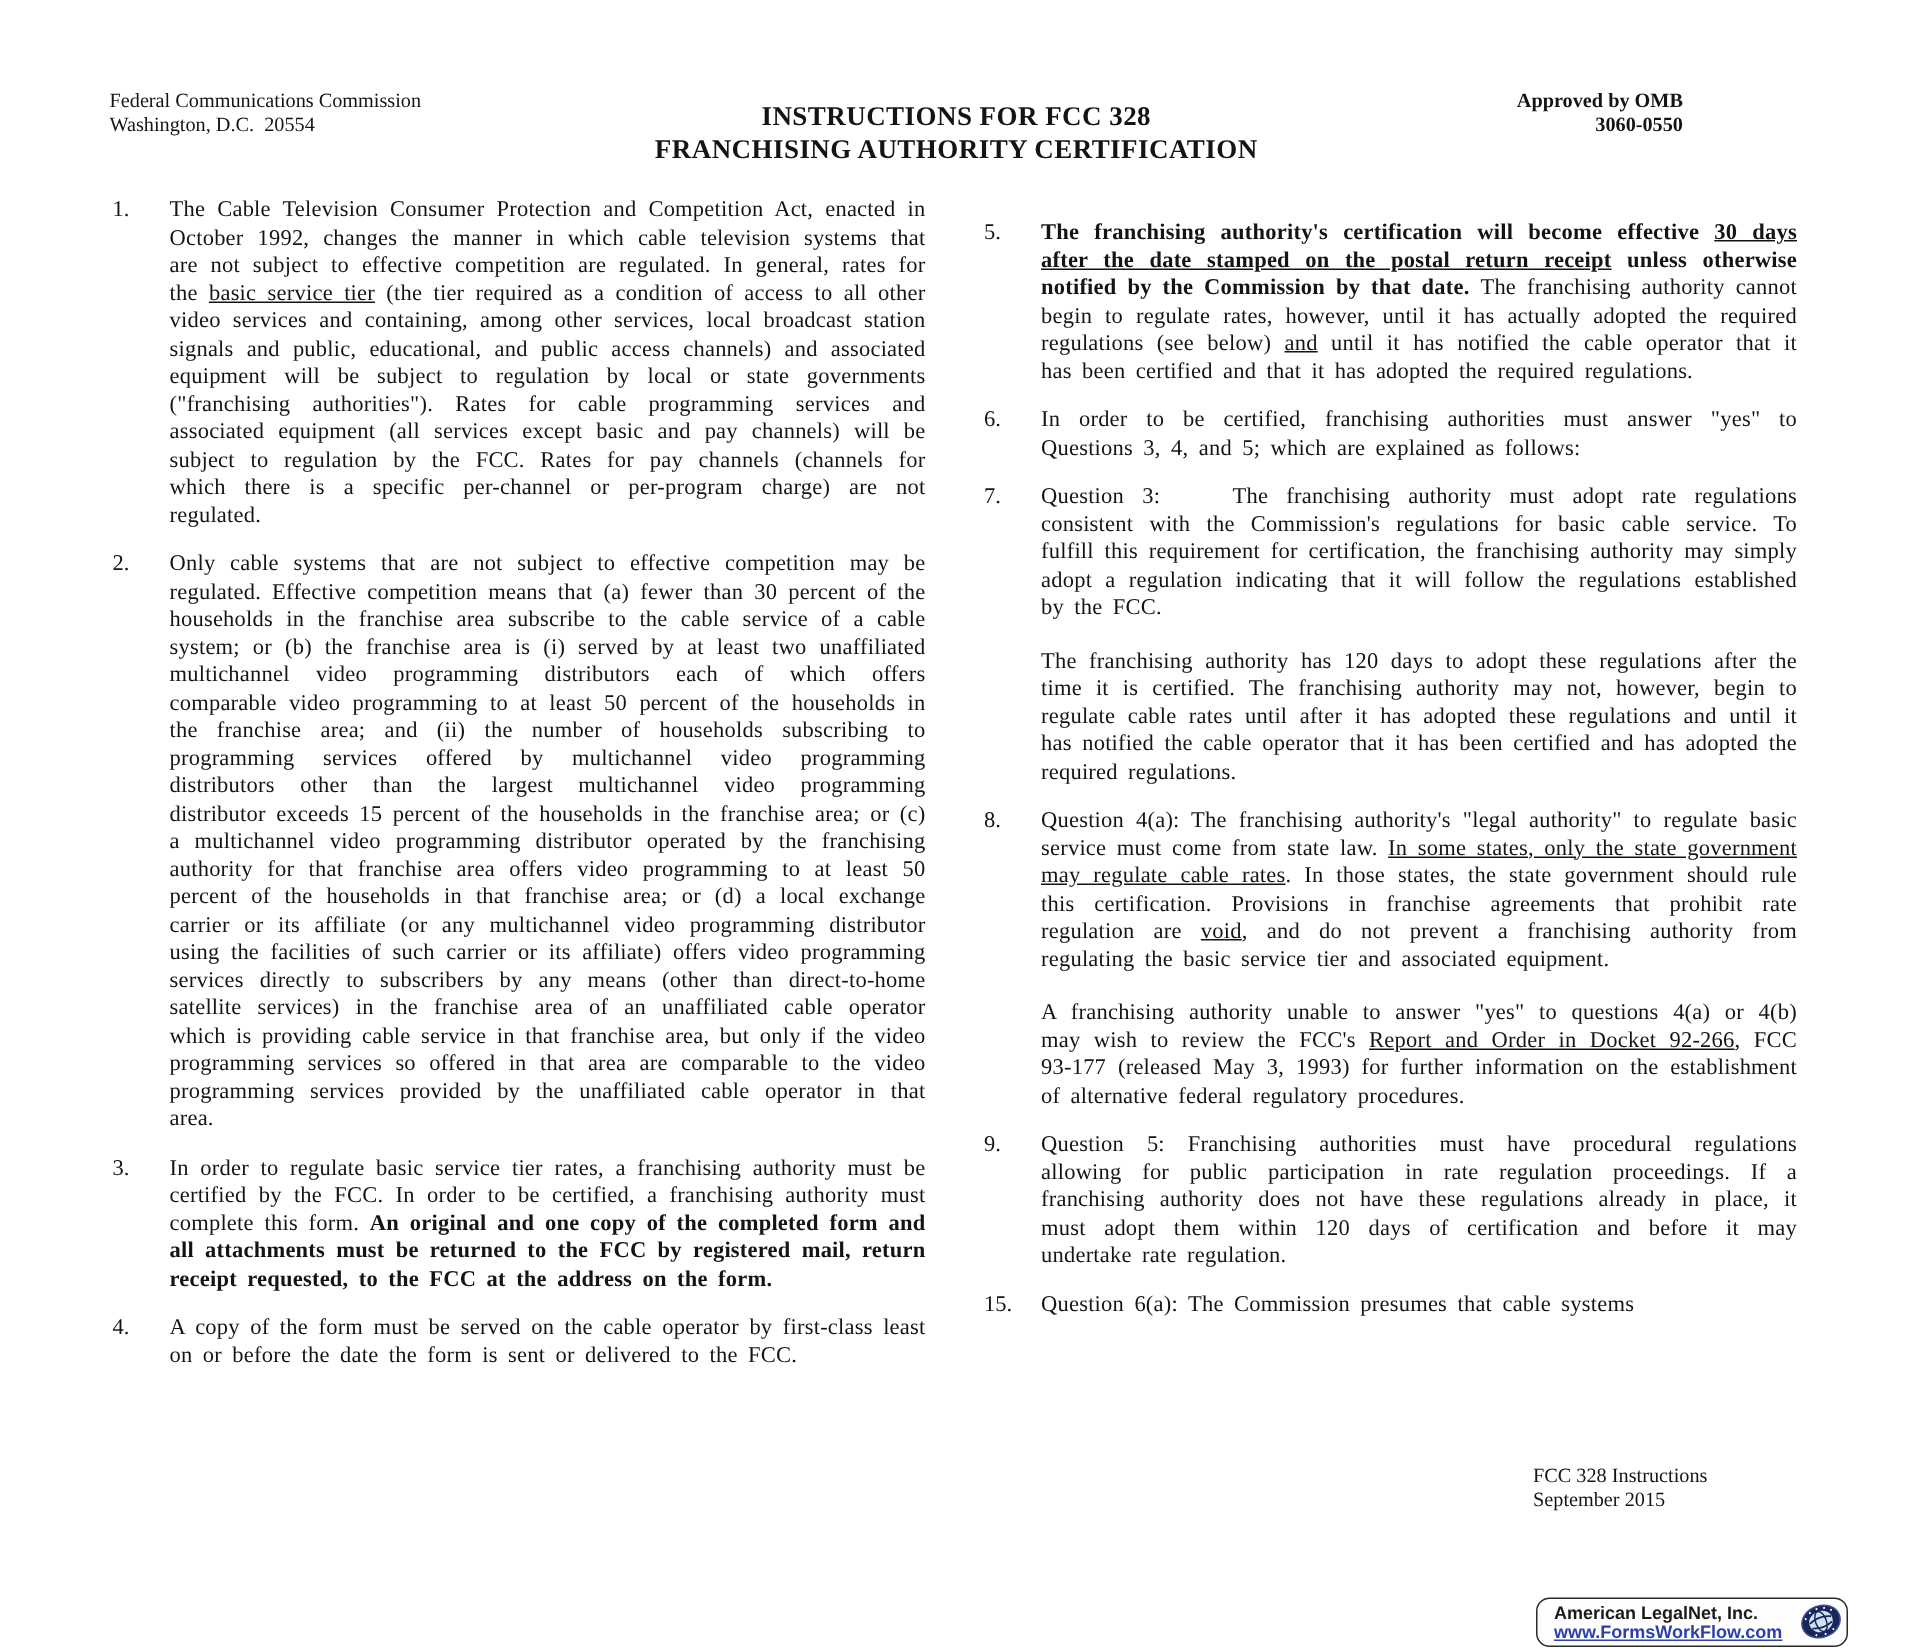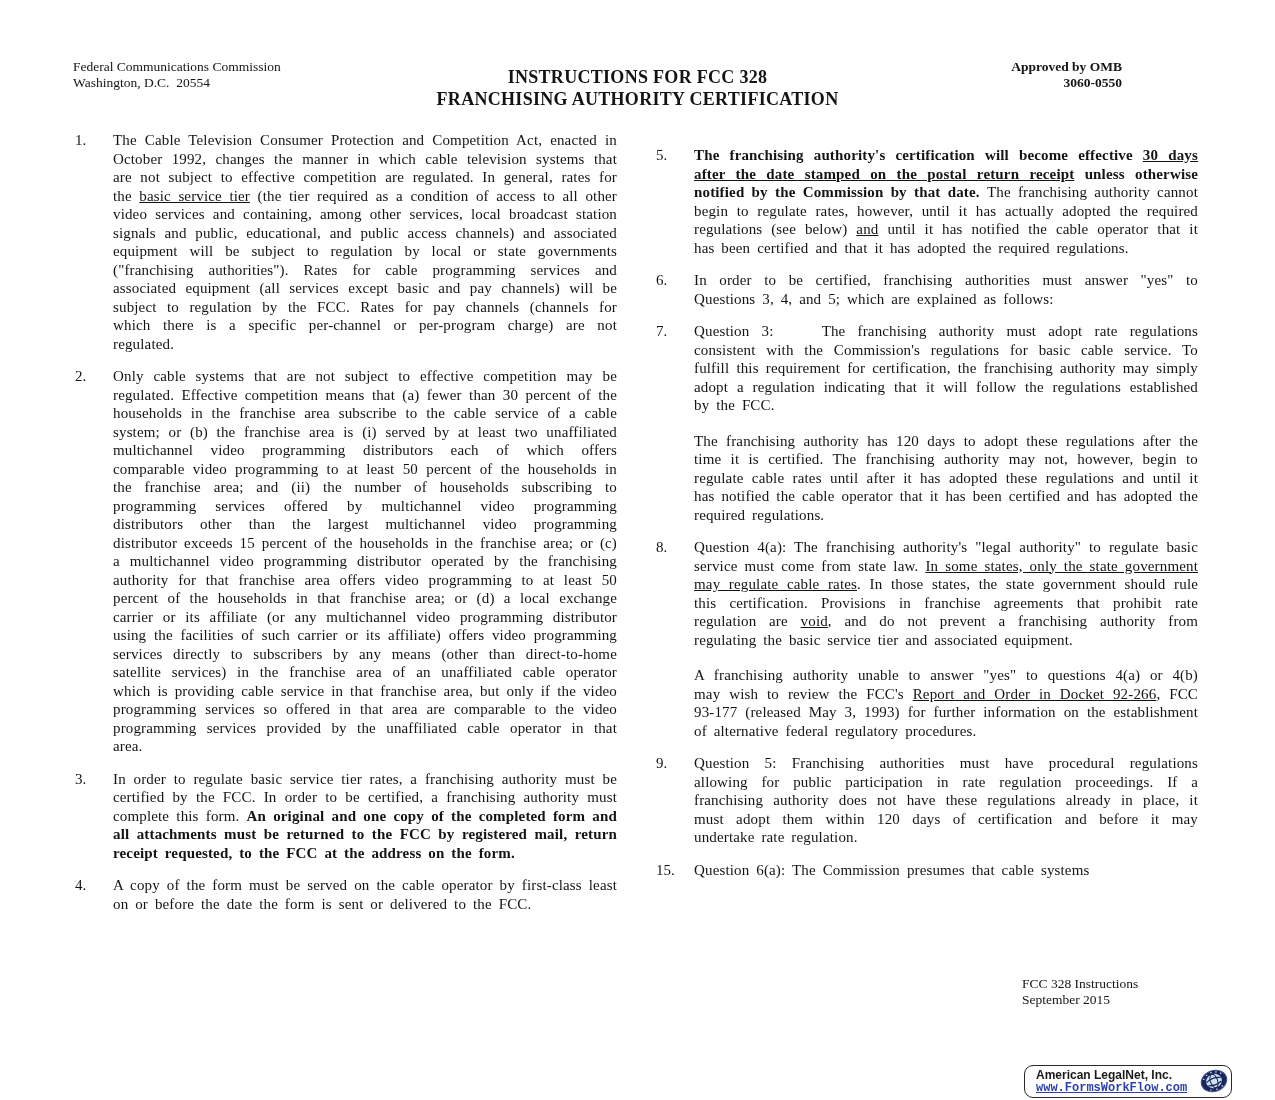--- a/index.html
+++ b/index.html
@@ -50,21 +50,21 @@
     background:#fefefe;
     display:flex; align-items:flex-end;
     padding:2px 3px 2px 11px;
   }
   .badge-text { flex:1; }
   .badge-name {
     font-family:"Liberation Sans", sans-serif;
     font-weight:bold; font-size:12px; line-height:13px; color:#1a1a1a;
   }
   .badge-url {
-    font-family:Liberation Mono, monospace;
+    font-family:Liberation Sans, sans-serif;
     font-weight:bold; font-size:12px; line-height:13px;
     color:#2b3fae; text-decoration:underline; cursor:pointer;
   }
   .badge-logo { width:28px; height:28px; flex:none; margin-left:2px; }
 </style>
 </head>
 <body>
 
 <div class="page">
 

